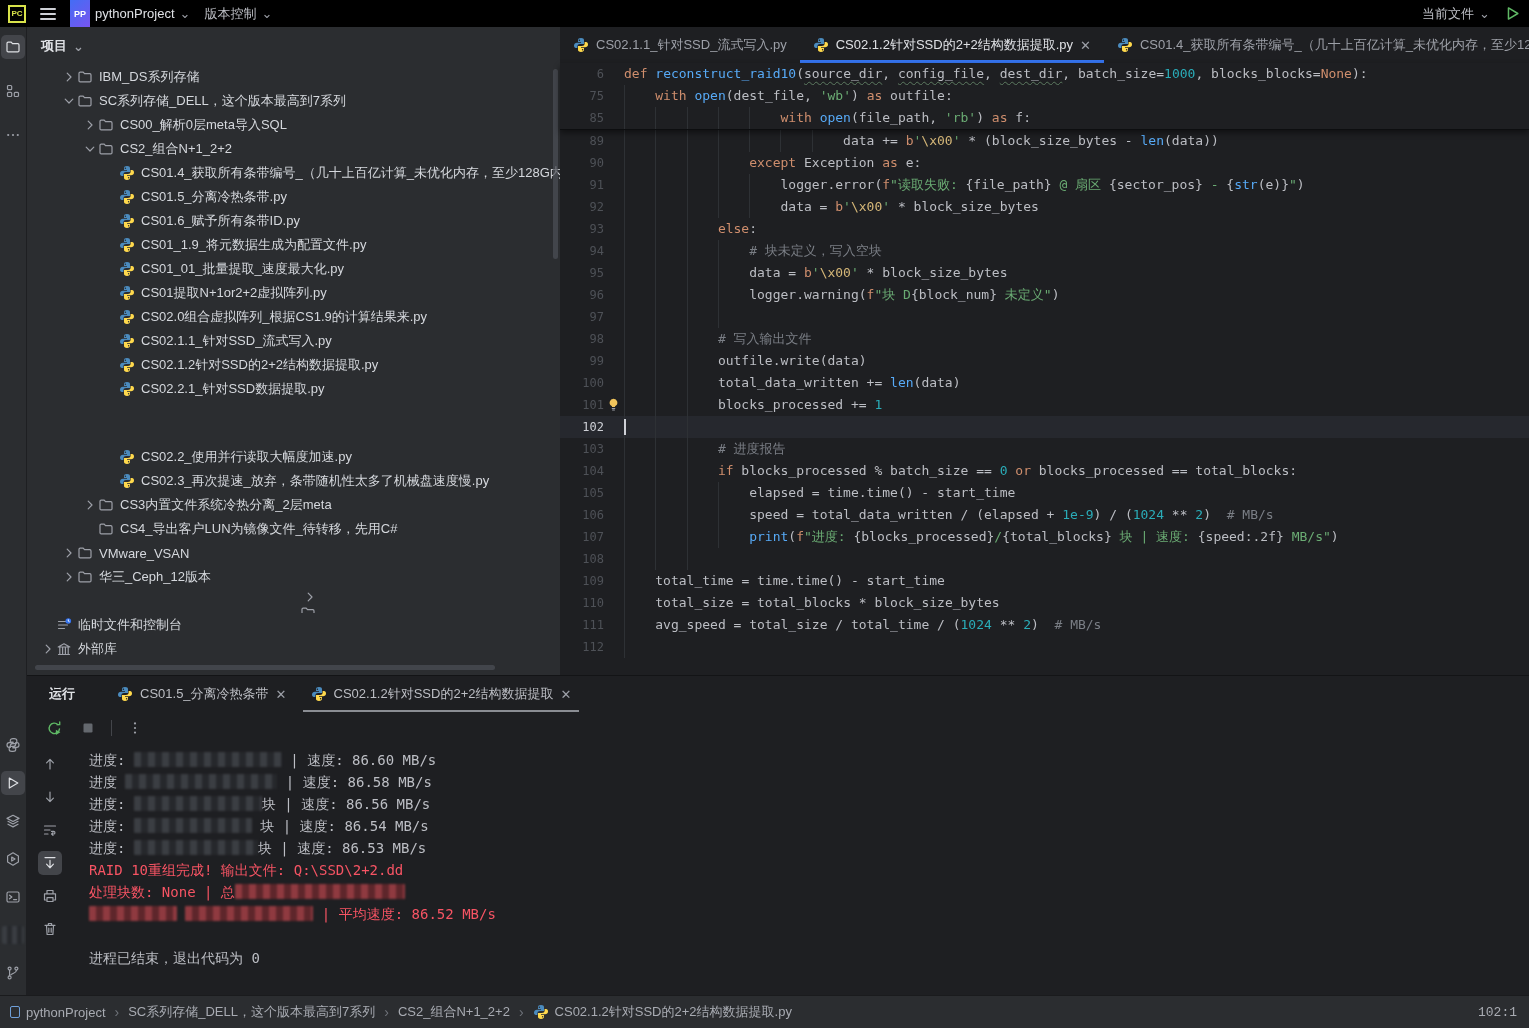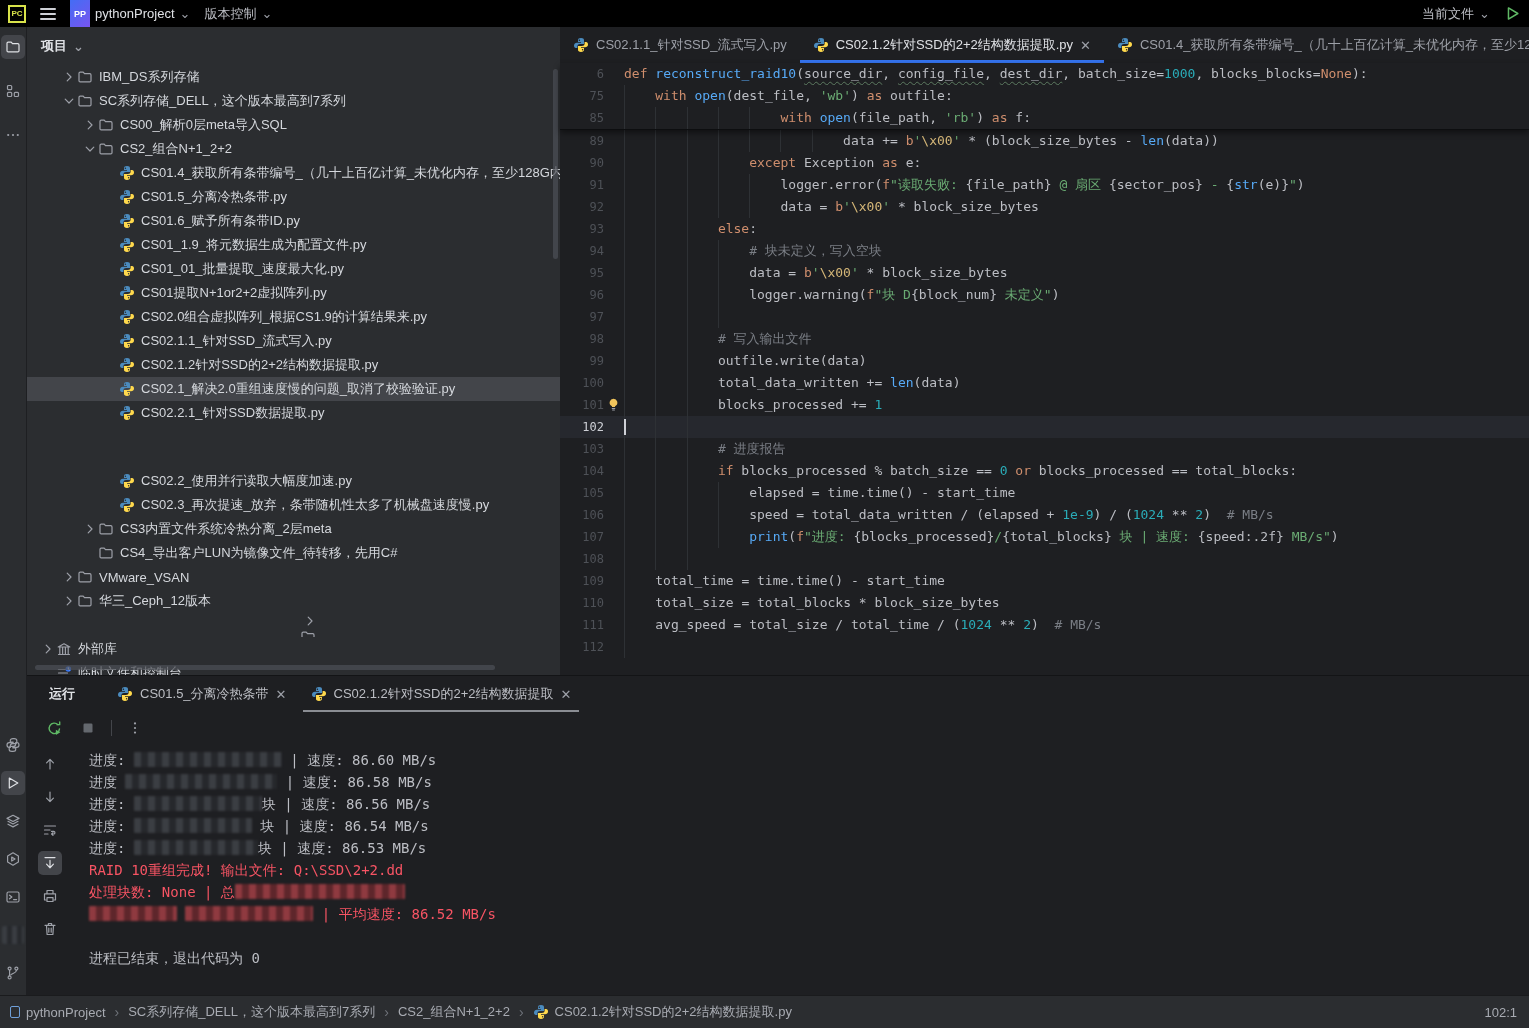--- a/index.html
+++ b/index.html
@@ -113,21 +113,21 @@
               repeating-linear-gradient(0deg,rgba(255,255,255,.08) 0 5px,rgba(0,0,0,.25) 5px 10px); }
 
   
   .statusbar { height:33px; flex:none; background:#2b2d30; border-top:1px solid #1a1b1d;
     display:flex; align-items:center; justify-content:space-between; padding:0 10px 0 10px;
     font-size:13px; color:#a8abb2; }
   .crumbs { display:flex; align-items:center; gap:9px; white-space:nowrap; overflow:hidden; }
   .crumb { display:flex; align-items:center; gap:6px; cursor:pointer; }
   .crumb-sep { color:#6f737a; font-size:14px; }
   .proj-sq { width:10px; height:12px; border:1.4px solid #6f9fd8; border-radius:2px; display:inline-block; }
-  .caret-pos { color:#a8abb2; cursor:pointer; padding-right:2px; }
+  .caret-pos { color:#a8abb2; cursor:pointer; padding-right:2px;font-family:Liberation Mono, monospace; }
 </style>
 </head>
 <body>
 
 <div class="app">
 
   <header class="titlebar">
     <div class="tb-left">
       <div class="pc-logo">PC</div>
       <div class="hamburger">
@@ -370,30 +370,20 @@
               <div class="tree-row" style="padding-left: 75px;">
                 <span class="t-chev"></span>
                 <span class="t-icon">
                   <svg width="16" height="16" viewBox="0 0 16 16">
                     <path fill="#4b8bbe" d="M8 1C5.9 1 5 1.9 5 3.2V5h3v.8H3.9C2.3 5.8 1 6.9 1 8.6c0 1.2.6 2.4 2 2.4h1.4V9.2C4.4 7.7 5.7 7 7 7h4V3.2C11 1.9 10.1 1 8 1zM6.4 2.6a.75.75 0 1 1 0 1.5.75.75 0 0 1 0-1.5z"></path>
                     <path fill="#ffd94d" d="M8 15c2.1 0 3-.9 3-2.2V11H8v-.8h4.1c1.6 0 2.9-1.1 2.9-2.8 0-1.2-.6-2.4-2-2.4h-1.4v1.8c0 1.5-1.3 2.2-2.6 2.2H5v3.8C5 14.1 5.9 15 8 15zm1.6-1.6a.75.75 0 1 1 0-1.5.75.75 0 0 1 0 1.5z"></path>
                   </svg>
                 </span>
                 <span class="t-label">CS02.1.2针对SSD的2+2结构数据提取.py</span>
               </div>
-              <div class="tree-row sel" style="padding-left: 75px;">
-                <span class="t-chev"></span>
-                <span class="t-icon">
-                  <svg width="16" height="16" viewBox="0 0 16 16">
-                    <path fill="#4b8bbe" d="M8 1C5.9 1 5 1.9 5 3.2V5h3v.8H3.9C2.3 5.8 1 6.9 1 8.6c0 1.2.6 2.4 2 2.4h1.4V9.2C4.4 7.7 5.7 7 7 7h4V3.2C11 1.9 10.1 1 8 1zM6.4 2.6a.75.75 0 1 1 0 1.5.75.75 0 0 1 0-1.5z"></path>
-                    <path fill="#ffd94d" d="M8 15c2.1 0 3-.9 3-2.2V11H8v-.8h4.1c1.6 0 2.9-1.1 2.9-2.8 0-1.2-.6-2.4-2-2.4h-1.4v1.8c0 1.5-1.3 2.2-2.6 2.2H5v3.8C5 14.1 5.9 15 8 15zm1.6-1.6a.75.75 0 1 1 0-1.5.75.75 0 0 1 0 1.5z"></path>
-                  </svg>
-                </span>
-                <span class="t-label">CS02.1_解决2.0重组速度慢的问题_取消了校验验证.py</span>
-              </div>
               <div class="tree-row" style="padding-left: 75px;">
                 <span class="t-chev"></span>
                 <span class="t-icon">
                   <svg width="16" height="16" viewBox="0 0 16 16">
                     <path fill="#4b8bbe" d="M8 1C5.9 1 5 1.9 5 3.2V5h3v.8H3.9C2.3 5.8 1 6.9 1 8.6c0 1.2.6 2.4 2 2.4h1.4V9.2C4.4 7.7 5.7 7 7 7h4V3.2C11 1.9 10.1 1 8 1zM6.4 2.6a.75.75 0 1 1 0 1.5.75.75 0 0 1 0-1.5z"></path>
                     <path fill="#ffd94d" d="M8 15c2.1 0 3-.9 3-2.2V11H8v-.8h4.1c1.6 0 2.9-1.1 2.9-2.8 0-1.2-.6-2.4-2-2.4h-1.4v1.8c0 1.5-1.3 2.2-2.6 2.2H5v3.8C5 14.1 5.9 15 8 15zm1.6-1.6a.75.75 0 1 1 0-1.5.75.75 0 0 1 0 1.5z"></path>
                   </svg>
                 </span>
                 <span class="t-label">CS02.2.1_针对SSD数据提取.py</span>
               </div>
@@ -470,44 +460,44 @@
                   <svg width="16" height="16" viewBox="0 0 16 16" fill="none" stroke="currentColor" stroke-width="1.2" stroke-linecap="round" stroke-linejoin="round">
                     <path d="m6.2 4.2 3.8 3.8-3.8 3.8"></path>
                   </svg>
                 </span>
                 <span class="t-icon">
                   <svg width="16" height="16" viewBox="0 0 16 16" fill="none" stroke="currentColor" stroke-width="1.2" stroke-linecap="round" stroke-linejoin="round">
                     <path d="M2 4.3c0-.7.5-1.2 1.2-1.2h3l1.3 1.6h5.3c.7 0 1.2.5 1.2 1.2v5.8c0 .7-.5 1.2-1.2 1.2H3.2c-.7 0-1.2-.5-1.2-1.2z"></path>
                   </svg>
                 </span>
                 <span class="t-label">待从C#转移代码</span>
-              </div>
-              <div class="tree-row" style="padding-left: 12px;">
-                <span class="t-chev">
-                  <svg width="16" height="16" viewBox="0 0 16 16" fill="none" stroke="currentColor" stroke-width="1.2" stroke-linecap="round" stroke-linejoin="round">
-                    <path d="m6.2 4.2 3.8 3.8-3.8 3.8"></path>
-                  </svg>
-                </span>
-                <span class="t-icon">
-                  <svg width="16" height="16" viewBox="0 0 16 16" fill="none" stroke="currentColor" stroke-width="1.2" stroke-linecap="round" stroke-linejoin="round">
-                    <path d="M2.5 13.5h11M3.8 13.2V6.2M6.6 13.2V6.2M9.4 13.2V6.2M12.2 13.2V6.2M2.2 6 8 2.8 13.8 6z"></path>
-                  </svg>
-                </span>
-                <span class="t-label">外部库</span>
               </div>
               <div class="tree-row" style="padding-left: 12px;">
                 <span class="t-chev"></span>
                 <span class="t-icon">
                   <svg width="16" height="16" viewBox="0 0 16 16" fill="none" stroke="currentColor" stroke-width="1.2" stroke-linecap="round" stroke-linejoin="round">
                     <path d="M2.5 4.5h7M2.5 8h9M2.5 11.5h6"></path>
                     <circle cx="12.3" cy="4" r="2.8" fill="#3574f0" stroke="none"></circle>
                     <path d="M12.3 2.7v1.4l1 .6" stroke="#fff" stroke-width=".9"></path>
                   </svg>
                 </span>
                 <span class="t-label">临时文件和控制台</span>
+              </div>
+              <div class="tree-row" style="padding-left: 12px;">
+                <span class="t-chev">
+                  <svg width="16" height="16" viewBox="0 0 16 16" fill="none" stroke="currentColor" stroke-width="1.2" stroke-linecap="round" stroke-linejoin="round">
+                    <path d="m6.2 4.2 3.8 3.8-3.8 3.8"></path>
+                  </svg>
+                </span>
+                <span class="t-icon">
+                  <svg width="16" height="16" viewBox="0 0 16 16" fill="none" stroke="currentColor" stroke-width="1.2" stroke-linecap="round" stroke-linejoin="round">
+                    <path d="M2.5 13.5h11M3.8 13.2V6.2M6.6 13.2V6.2M9.4 13.2V6.2M12.2 13.2V6.2M2.2 6 8 2.8 13.8 6z"></path>
+                  </svg>
+                </span>
+                <span class="t-label">外部库</span>
               </div>
             </div>
           <div class="vscroll"></div>
           <div class="hscroll"></div>
         </aside>
 
         <section class="editor">
           <div class="tabs" id="editor-tabs">
               <div class="tab">
                 <span style="display: flex;">

